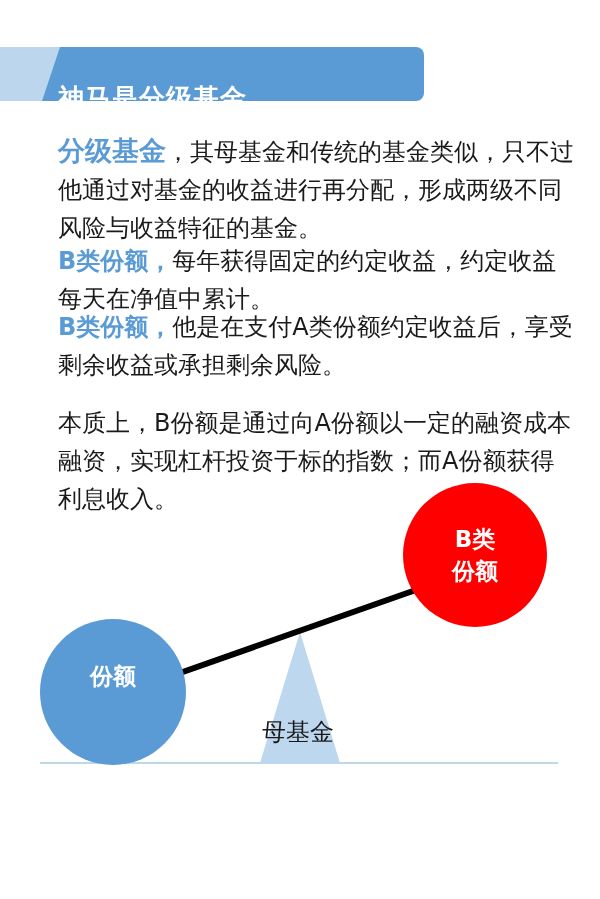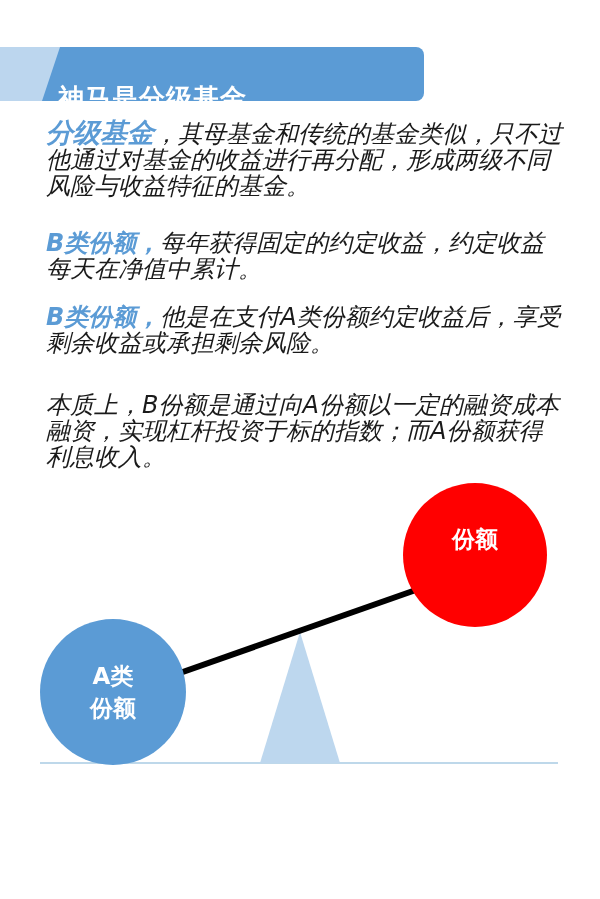--- a/index.html
+++ b/index.html
@@ -3,26 +3,26 @@
 <meta charset="utf-8">
 <style>
   html, body { margin:0; padding:0; }
   body { width:600px; height:899px; background:#ffffff; position:relative; overflow:hidden;
          font-family:"DejaVu Sans","Liberation Sans",sans-serif; color:#1a1a1a; }
   .banner-band { position:absolute; left:0; top:47px; width:60px; height:54px; background:#bcd6ee; }
   .banner { position:absolute; left:42px; top:47px; width:382px; height:54px; background:#5b9bd5;
             border-radius:0 8px 8px 0; clip-path: polygon(18px 0, 100% 0, 100% 100%, 0 100%); }
   .banner-title { position:absolute; left:58px; top:47px; height:70px; line-height:54px;
                   font-size:26px; font-weight:bold; color:#ffffff; letter-spacing:1px;margin-top:24px; }
-  .para { position:absolute; left:46px; width:520px; font-size:24px; line-height:26px; color:#1a1a1a; margin:0;font-style:italic; }
+  .para { position:absolute; left:46px; width:520px; font-size:24px; line-height:38px; color:#1a1a1a; margin:12px; }
   .hl { color:#5b9bd5; font-weight:bold; }
   .hl-big { font-size:27px; }
   #p1 { top:120px; }
   #p2 { top:230px; }
-  #p3 { top:304px; }
+  #p3 { top:296px; }
   #p4 { top:392px; }
   .diagram { position:absolute; left:0; top:470px; width:600px; height:310px; }
   .circle-label { position:absolute; color:#fff; font-weight:bold; font-size:23px; line-height:32px; text-align:center; width:100px; }
   .fulcrum-label { position:absolute; font-size:24px; color:#1a1a1a; }
 </style>
 </head>
 <body>
 
 <div class="banner-band"></div>
 <div class="banner"></div>
@@ -38,19 +38,20 @@
 
 <div class="diagram">
   <svg width="600" height="310" viewBox="0 470 600 310">
     <line x1="40" y1="763" x2="558" y2="763" stroke="#a9cbe3" stroke-width="1.5"></line>
     <polygon points="300,632 260,763 340,763" fill="#bdd7ee"></polygon>
     <line x1="160" y1="680" x2="430" y2="585" stroke="#000" stroke-width="6"></line>
     <circle cx="113" cy="692" r="73" fill="#5b9bd5"></circle>
     <circle cx="475" cy="555" r="72" fill="#ff0000"></circle>
   </svg>
   <div class="circle-label" style="left:63px; top:190px;">
-    <div>A类</div>
     <div>份额</div>
   </div>
   <div class="circle-label" style="left:425px; top:53px;">
+    <div>B类</div>
     <div>份额</div>
   </div>
+  <div class="fulcrum-label" style="left:262px; top:246px;">母基金</div>
 </div>
 
 </body></html>

